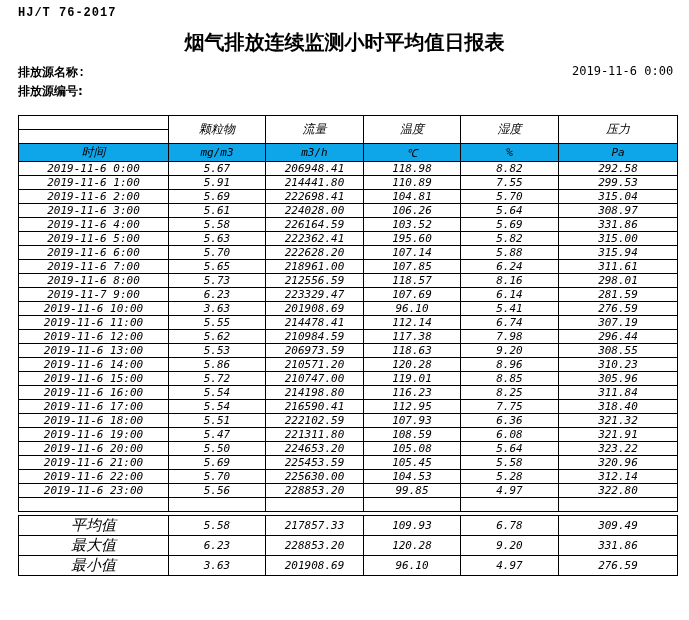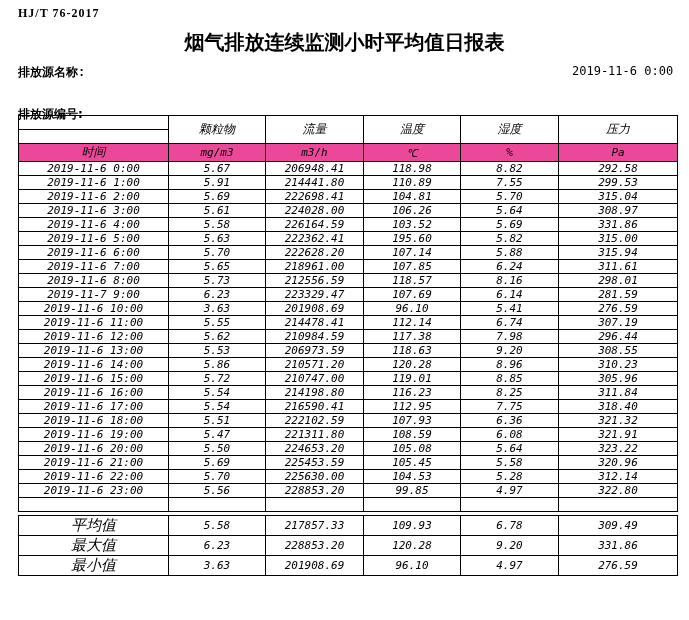--- a/index.html
+++ b/index.html
@@ -7,30 +7,30 @@
   body {
     width: 689px; height: 620px;
     background: #ffffff;
     color: #000000;
     font-family: "DejaVu Sans", sans-serif;
   }
   .page { position: relative; width: 689px; height: 620px; overflow: hidden; }
 
   .std-code {
     position: absolute; left: 18px; top: 6px;
-    font-family: Liberation Serif, serif;
+    font-family: Liberation Mono, monospace;
     font-size: 12px; font-weight: bold; letter-spacing: 1px;
   }
   .report-title {
     position: absolute; left: 0; right: 0; top: 29px;
     text-align: center; font-size: 20px; font-weight: bold;
   }
   .meta-label { position: absolute; left: 18px; font-size: 12px; font-weight: bold; }
   .meta-label.name { top: 64px; font-family: Liberation Mono, monospace; }
-  .meta-label.id   { top: 83px; margin-top: 23px; }
+  .meta-label.id   { top: 83px; }
   .report-datetime {
     position: absolute; left: 572px; top: 64px;
     font-family: "DejaVu Sans Mono", monospace; font-size: 12px;
   }
 
   .tables-wrap { position: absolute; left: 18px; top: 115px; width: 659px; }
 
   table {
     border-collapse: collapse; table-layout: fixed;
     width: 659px; font-size: 11px; font-style: italic;
@@ -93,21 +93,21 @@
           <td></td>
           <th rowspan="2">颗粒物</th>
           <th rowspan="2">流量</th>
           <th rowspan="2">温度</th>
           <th rowspan="2">湿度</th>
           <th rowspan="2">压力</th>
         </tr>
         <tr>
           <td></td>
         </tr>
-        <tr class="unit-row" id="unit-row" style="background: #ec4899;">
+        <tr class="unit-row" id="unit-row" style="background: #0ea5e9;">
           <td class="time-h">时间</td>
           <td>mg/m3</td>
           <td>m3/h</td>
           <td>℃</td>
           <td>%</td>
           <td>Pa</td>
         </tr>
       </thead>
       <tbody id="main-body">
           <tr>

